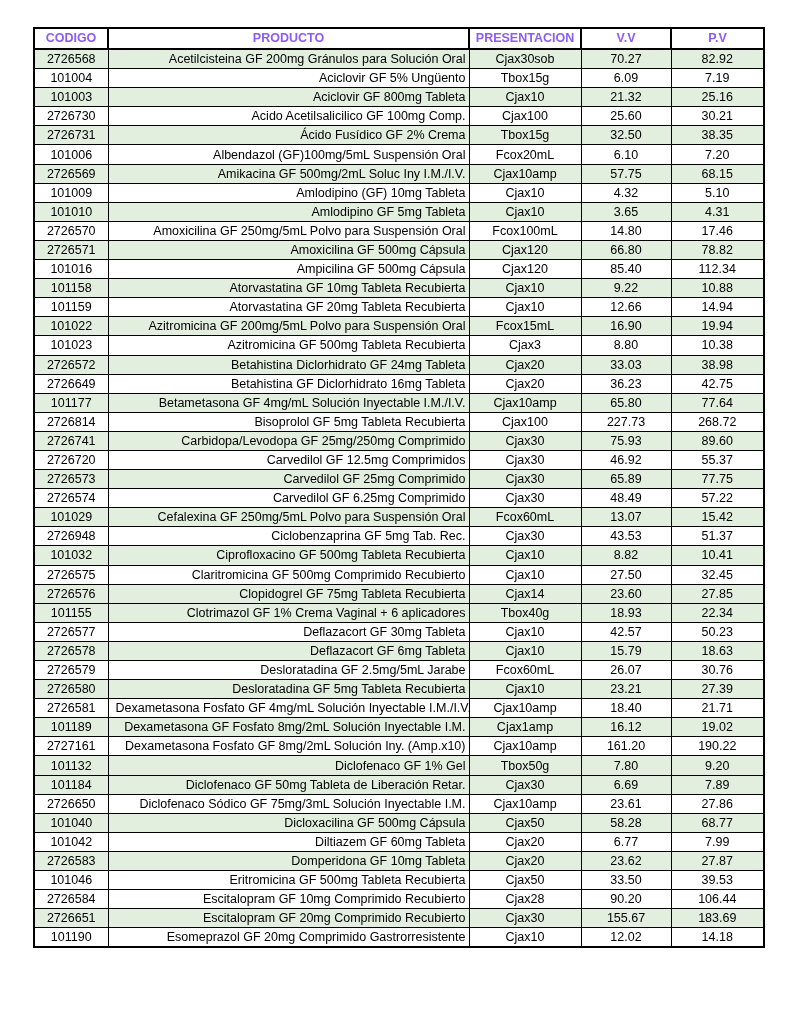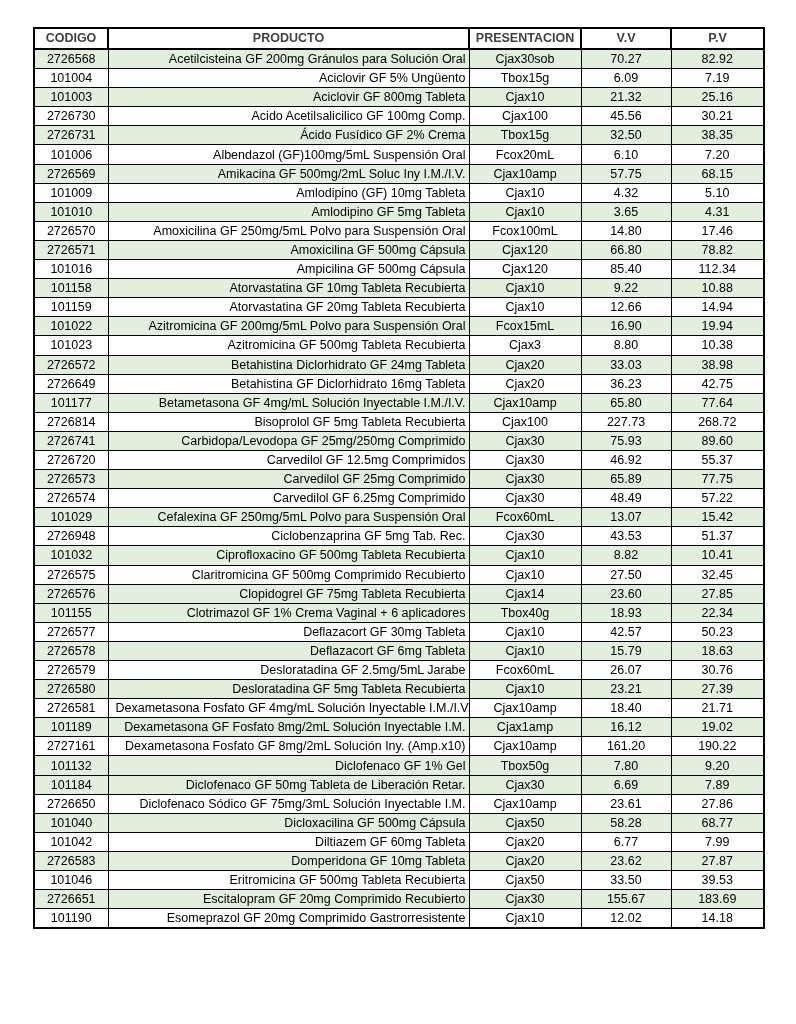--- a/index.html
+++ b/index.html
@@ -21,21 +21,21 @@
     position: absolute;
     left: 33px;
     top: 27px;
     width: 730px;
     border-collapse: collapse;
     table-layout: fixed;
     border: 2.5px solid #000000;
   }
   table.price-table th {
     border: 2px solid #000000;
-    color: #404040;
+    color: #8b5cf6;
     background: #ffffff;
     font-weight: bold;
     font-size: 12.5px;
     height: 19px;
     line-height: 19px;
     padding: 0 5px;
     text-align: center;
     white-space: nowrap;
     overflow: hidden;
   }
@@ -102,21 +102,21 @@
           <td class="c-producto">Aciclovir GF 800mg Tableta</td>
           <td class="c-presentacion">Cjax10</td>
           <td class="c-vv">21.32</td>
           <td class="c-pv">25.16</td>
         </tr>
 
         <tr>
           <td class="c-codigo">2726730</td>
           <td class="c-producto">Acido Acetilsalicilico GF 100mg Comp.</td>
           <td class="c-presentacion">Cjax100</td>
-          <td class="c-vv">45.56</td>
+          <td class="c-vv">25.60</td>
           <td class="c-pv">30.21</td>
         </tr>
 
         <tr class="green">
           <td class="c-codigo">2726731</td>
           <td class="c-producto">Ácido Fusídico GF 2% Crema</td>
           <td class="c-presentacion">Tbox15g</td>
           <td class="c-vv">32.50</td>
           <td class="c-pv">38.35</td>
         </tr>
@@ -428,20 +428,27 @@
         </tr>
 
         <tr>
           <td class="c-codigo">101046</td>
           <td class="c-producto">Eritromicina GF 500mg Tableta Recubierta</td>
           <td class="c-presentacion">Cjax50</td>
           <td class="c-vv">33.50</td>
           <td class="c-pv">39.53</td>
         </tr>
 
+        <tr>
+          <td class="c-codigo">2726584</td>
+          <td class="c-producto">Escitalopram GF 10mg Comprimido Recubierto</td>
+          <td class="c-presentacion">Cjax28</td>
+          <td class="c-vv">90.20</td>
+          <td class="c-pv">106.44</td>
+        </tr>
 
         <tr class="green">
           <td class="c-codigo">2726651</td>
           <td class="c-producto">Escitalopram GF 20mg Comprimido Recubierto</td>
           <td class="c-presentacion">Cjax30</td>
           <td class="c-vv">155.67</td>
           <td class="c-pv">183.69</td>
         </tr>
 
         <tr>

